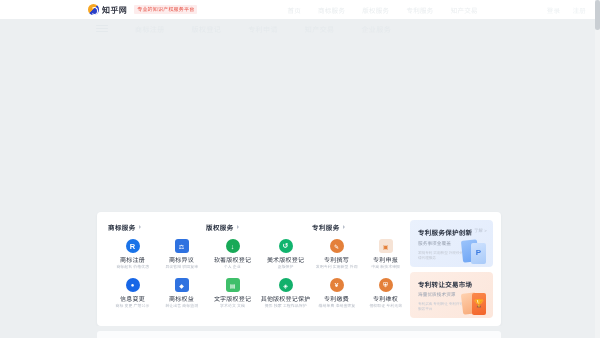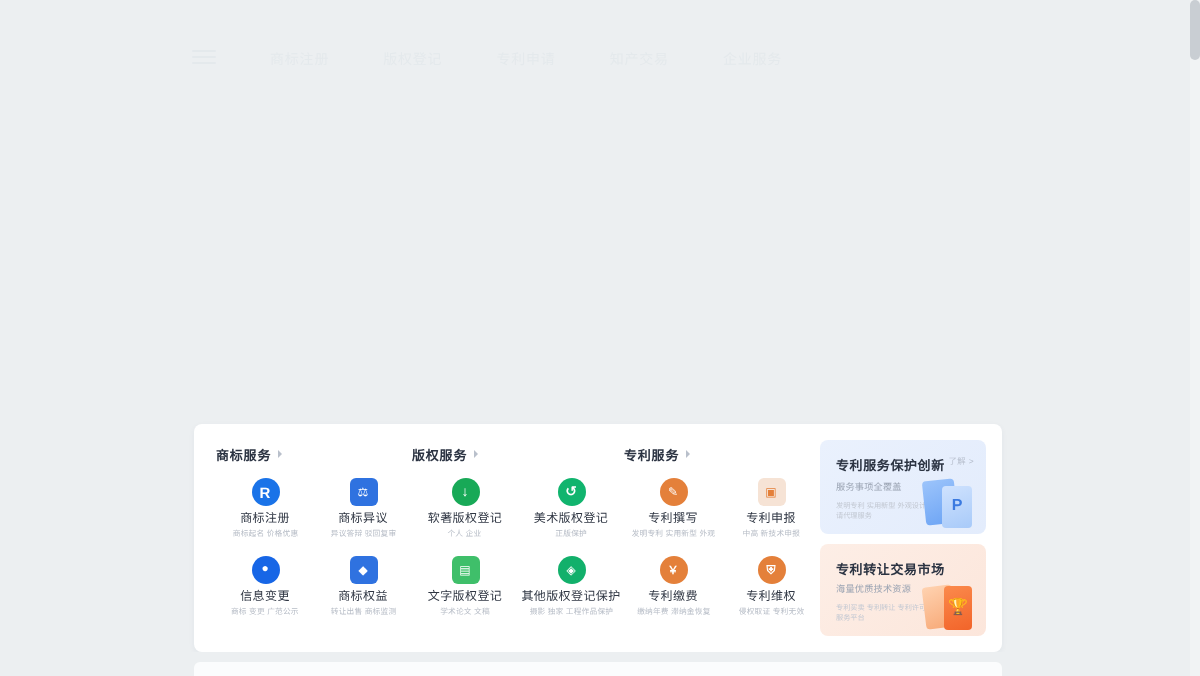--- a/index.html
+++ b/index.html
@@ -167,20 +167,38 @@
   }
   .scrollthumb {
     position:absolute; right:0; top:0; width:5px; height:30px; background:#c9ced3; border-radius:3px;
   }
 </style>
 </head>
 <body>
 
 <div class="page">
 
+  <div class="topbar">
+    <div class="brand">
+      <span class="brand-mark"></span>
+      <span class="brand-name">知乎网</span>
+      <span class="brand-tag">专业的知识产权服务平台</span>
+    </div>
+    <nav class="topnav">
+      <span class="topnav-item">首页</span>
+      <span class="topnav-item">商标服务</span>
+      <span class="topnav-item">版权服务</span>
+      <span class="topnav-item">专利服务</span>
+      <span class="topnav-item">知产交易</span>
+    </nav>
+    <div class="topbar-right">
+      <span class="topnav-item">登录</span>
+      <span class="topnav-item">注册</span>
+    </div>
+  </div>
 
   <div class="mainnav">
     <div class="mainnav-inner">
       <span class="mainnav-item hamburger">
         <i></i>
           <i></i>
           <i></i>
       </span>
       <span class="mainnav-item">商标注册</span>
       <span class="mainnav-item">版权登记</span>

